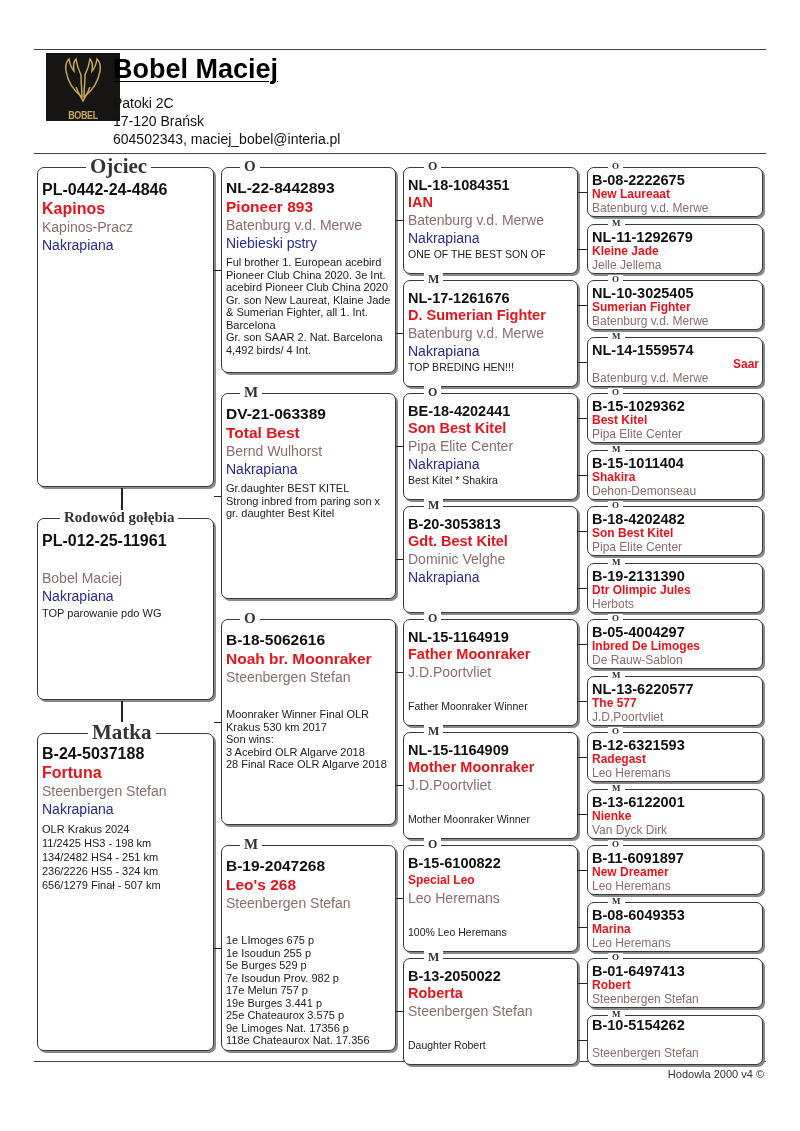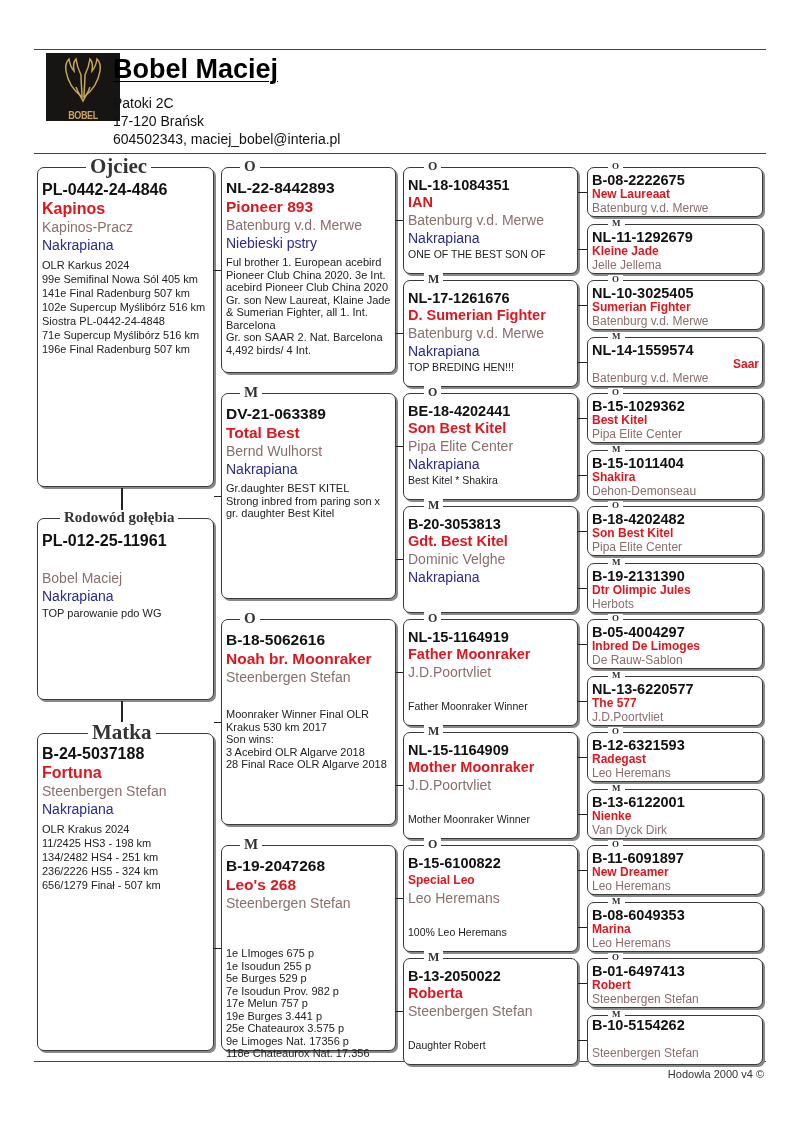--- a/index.html
+++ b/index.html
@@ -59,27 +59,20 @@
 <div class="owner-line" style="top:131px;">604502343, maciej_bobel@interia.pl</div>
 <div class="hr" style="top:153px;"></div>
 
 <div class="box c1" style="left:37px;top:167px;width:177px;height:320px;">
   <span class="legend big" style="left:48px;">Ojciec</span>
   <div class="inner" style="top:12px;">
     <div class="ring">PL-0442-24-4846</div>
     <div class="name">Kapinos</div>
     <div class="breeder">Kapinos-Pracz</div>
     <div class="color">Nakrapiana</div>
-    <div class="note">OLR Karkus 2024
-99e Semifinal Nowa Sól 405 km
-141e Final Radenburg 507 km
-102e Supercup Myślibórz 516 km
-Siostra PL-0442-24-4848
-71e Supercup Myślibórz 516 km
-196e Final Radenburg 507 km</div>
   </div>
 </div>
 <div class="line" style="left:121px;top:488px;width:2px;height:26px;"></div>
 
 <div class="box c1" style="left:37px;top:518px;width:177px;height:182px;">
   <span class="legend mid" style="left:22px;">Rodowód gołębia</span>
   <div class="inner" style="top:12px;">
     <div class="ring">PL-012-25-11961</div>
     <div style="height:19px;"></div>
     <div class="breeder">Bobel Maciej</div>
@@ -152,21 +145,21 @@
     </div>
   </div>
 <div class="line" style="left:214px;top:722px;width:7px;height:1px;"></div>
 <div class="box " style="left: 221px; top: 845px; width: 175px; height: 206px;">
     <span class="legend mid" style="left:18px;">M</span>
     <div class="inner" style="top:10px;">
       <div class="ring" style="font-size:15.5px;line-height:19px;">B-19-2047268</div>
       <div class="name" style="font-size:15.5px;line-height:19px;">Leo's 268</div>
       <div class="breeder" style="font-size:14px;line-height:18px;">Steenbergen Stefan</div>
       <div class="color" style="font-size:14px;line-height:19px;min-height:19px;"></div>
-      <div class="note" style="font-size:11px;line-height:12.5px;margin-top:16px;">1e LImoges  675 p
+      <div class="note" style="font-size:11px;line-height:12.5px;margin-top:3px;">1e LImoges  675 p
 1e Isoudun  255 p
 5e Burges 529 p
 7e Isoudun Prov. 982 p
 17e Melun 757 p
 19e Burges 3.441 p
 25e Chateaurox 3.575 p
 9e Limoges Nat. 17356 p
 118e Chateaurox Nat. 17.356</div>
     </div>
   </div>

